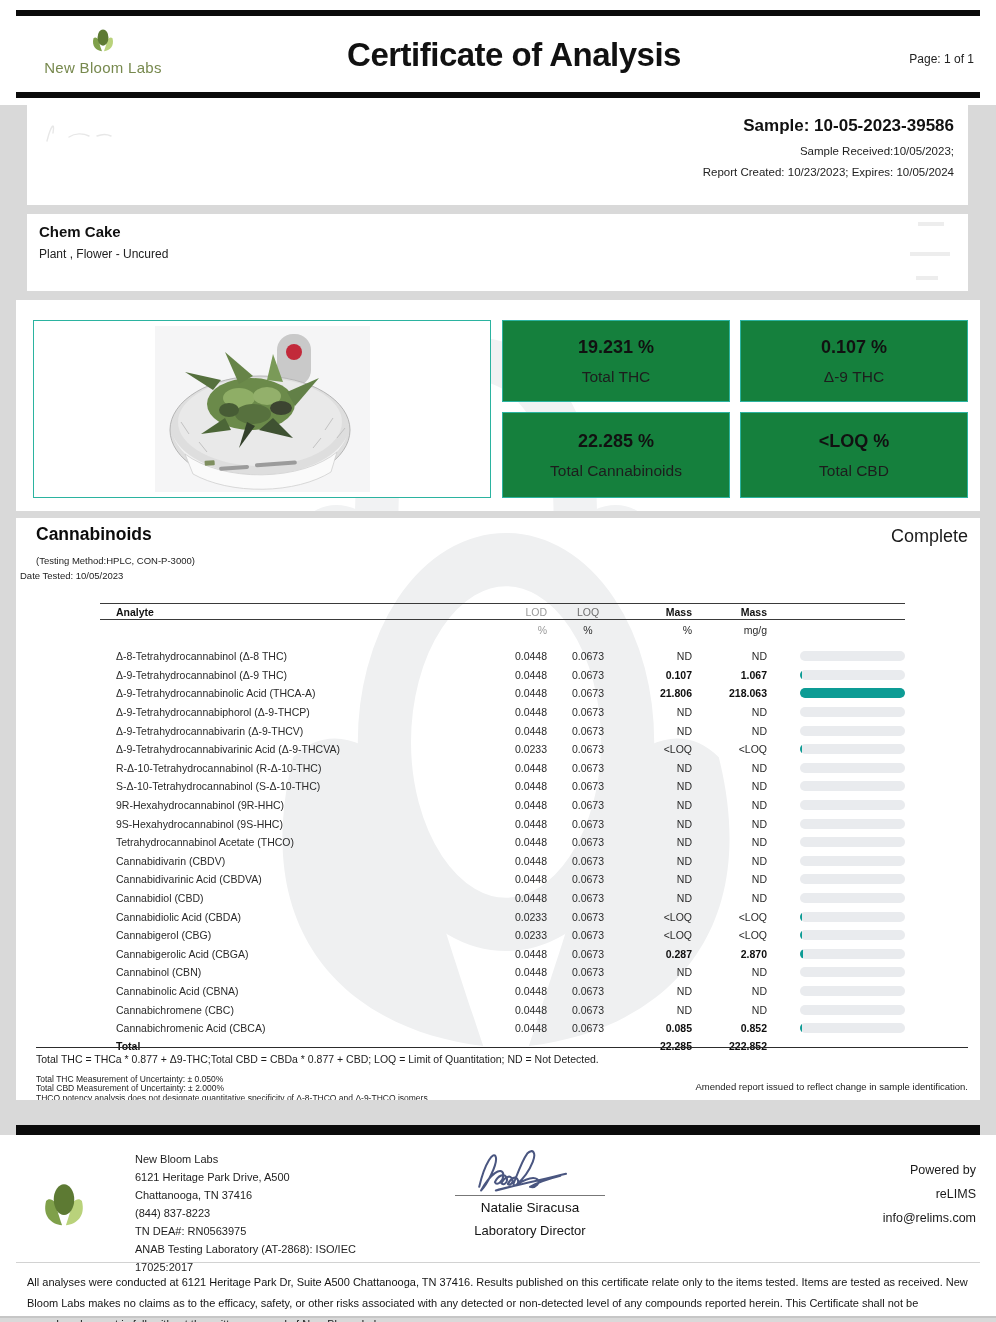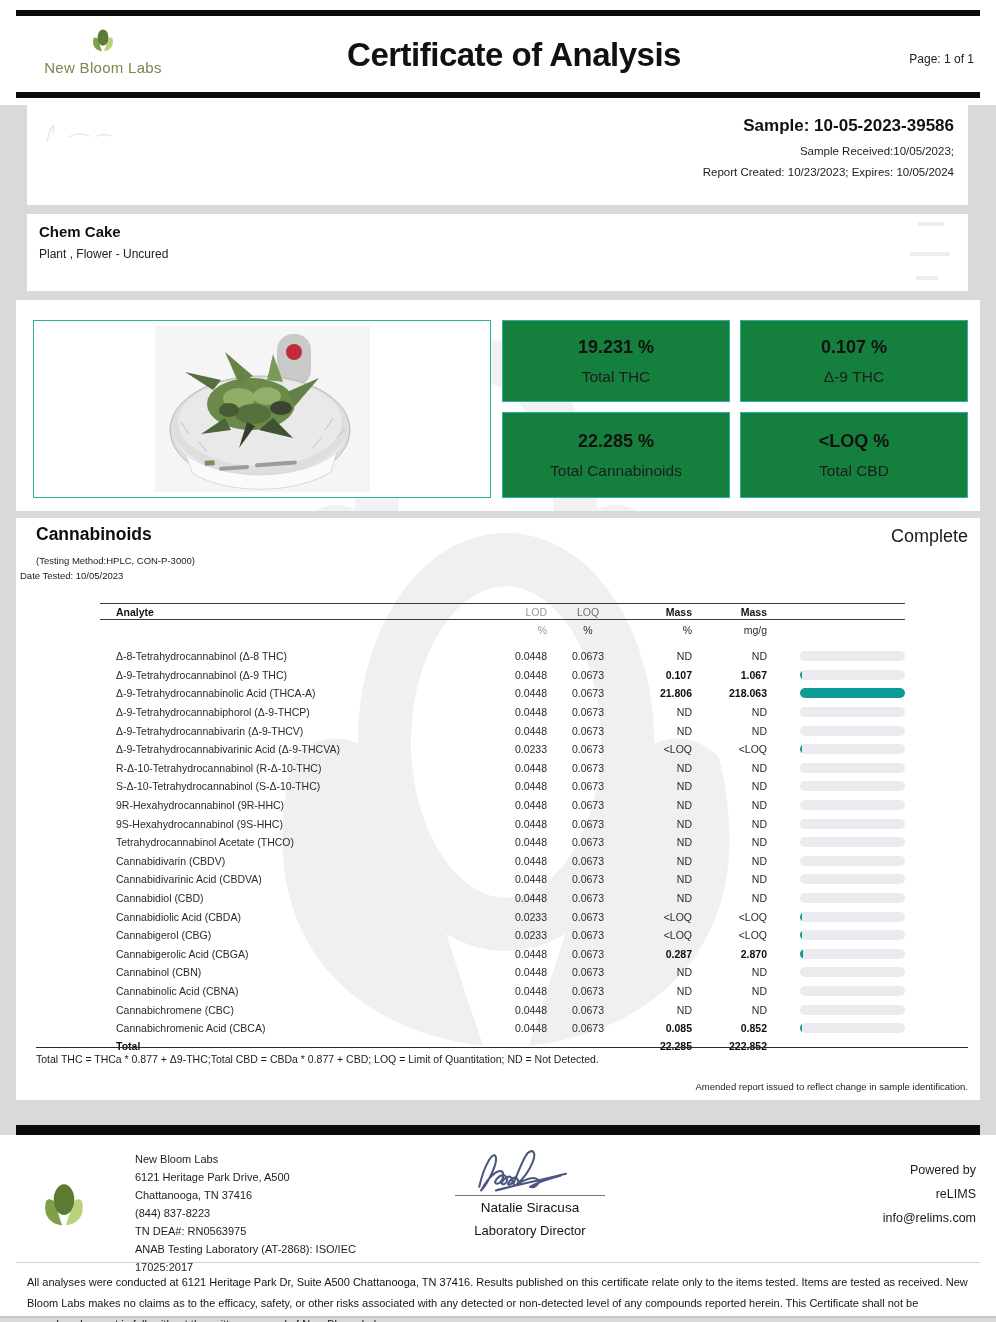--- a/index.html
+++ b/index.html
@@ -504,20 +504,25 @@
       <div class="c-lod"></div>
       <div class="c-loq"></div>
       <div class="c-mpct b">22.285</div>
       <div class="c-mgg b">222.852</div>
       <div class="c-bar"></div>
     </div>
   </div>
 
   <div class="rule"></div>
   <div class="footnote">Total THC = THCa * 0.877 + Δ9-THC;Total CBD = CBDa * 0.877 + CBD; LOQ = Limit of Quantitation; ND = Not Detected.</div>
+  <div class="smallnotes">
+    <div>Total THC Measurement of Uncertainty: ± 0.050%</div>
+    <div>Total CBD Measurement of Uncertainty: ± 2.000%</div>
+    <div>THCO potency analysis does not designate quantitative specificity of Δ-8-THCO and Δ-9-THCO isomers</div>
+  </div>
   <div class="amended">Amended report issued to reflect change in sample identification.</div>
 </div>
 
 <div class="blackbar bar3"></div>
 <div class="footer-block">
   <div class="flogo">
     <svg viewBox="0 0 100 100">
       <path d="M22,42 C16,66 30,78 47,80 C41,62 38,52 36,44 C31,39 26,38 22,42 Z" fill="#7fa04a"></path>
       <path d="M78,42 C84,66 70,78 53,80 C59,62 62,52 64,44 C69,39 74,38 78,42 Z" fill="#b9d27b"></path>
       <ellipse cx="50" cy="40" rx="16" ry="24" fill="#5d7a33"></ellipse>

